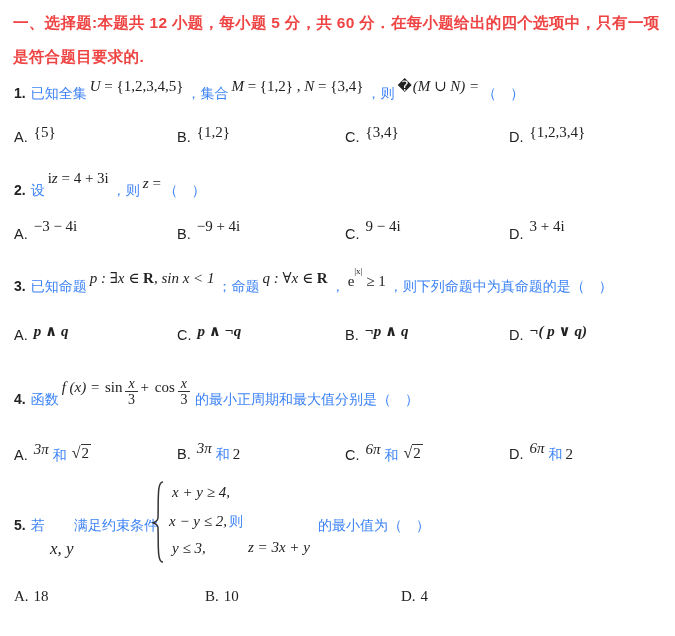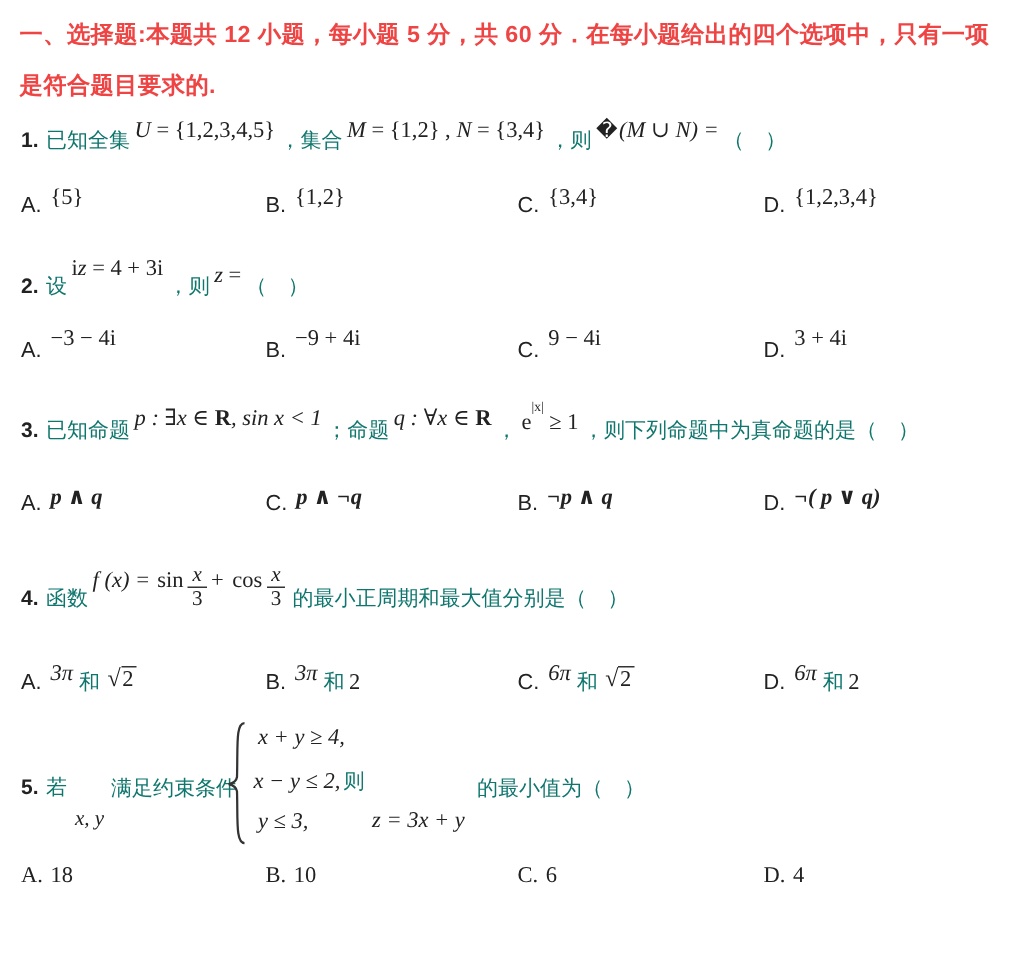--- a/index.html
+++ b/index.html
@@ -10,21 +10,21 @@
   }
   .abs{position:absolute;white-space:nowrap;}
   
   .hdr{
     left:13px;font-family:"Liberation Sans","DejaVu Sans",sans-serif;
     font-weight:700;font-size:15.5px;color:#ef4444;letter-spacing:.3px;
   }
   
   .qline{left:14px;font-size:14px;}
   .num{font-family:"Liberation Sans","DejaVu Sans",sans-serif;font-weight:700;font-size:14px;margin-right:5px;}
-  .cn{font-size:14px;color:#0f766e;}
+  .cn{font-size:14px;color:#3b82f6;}
   .m{font-family:"Liberation Serif","DejaVu Serif","DejaVu Sans",serif;font-size:15px;margin:0 3px;}
   .it{font-style:italic;}
   .up{font-style:normal;}
   .bset{font-weight:700;font-style:normal;}
   sup.ssup{font-size:9px;position:relative;top:-6px;}
   .r4{position:relative;top:-4px;font-weight:bold;}
   .r5{position:relative;top:-5px;}
   .r6{position:relative;top:-6px;}
   .r7{position:relative;top:-7px;margin-top:14px;}
   .r8{position:relative;top:-8px;}
@@ -100,30 +100,29 @@
 
 <div class="abs opts" style="top:446px;">
   <div><span class="optlabel">A.</span><span class="ov it r6">3π</span><span class="cn he">和</span><span class="sqrt"><span class="radsign">√</span><span class="radicand">2</span></span></div>
   <div><span class="optlabel">B.</span><span class="ov it r6">3π</span><span class="cn he">和</span><span class="ov">2</span></div>
   <div><span class="optlabel">C.</span><span class="ov it r6">6π</span><span class="cn he">和</span><span class="sqrt"><span class="radsign">√</span><span class="radicand">2</span></span></div>
   <div><span class="optlabel">D.</span><span class="ov it r6">6π</span><span class="cn he">和</span><span class="ov">2</span></div>
 </div>
 
 <div class="abs" id="q5">
   <div class="sub" style="left:14px;top:44px;"><span class="num">5.</span><span class="cn">若</span></div>
-  <div class="sub m it" style="left:47px;top:67px;font-size:14px;">x, y</div>
+  <div class="sub m it" style="left:47px;top:67px;font-size:17px;">x, y</div>
   <div class="sub cn" style="left:74px;top:45px;">满足约束条件</div>
   <svg class="sub" style="left:150px;top:8px;" width="15" height="84" viewBox="0 0 15 84">
     <path d="M13 2 C7 2 8.6 18 8 38 C7.6 40.8 5 42.2 2.5 42.8 C5 43.4 7.6 44.8 8 47.6 C8.6 66 7 82 13 82" fill="none" stroke="#333333" stroke-width="1.5"></path>
   </svg>
   <div class="sub m it" style="left:169px;top:12px;">x + y ≥ 4,</div>
   <div class="sub" style="left:169px;top:40px;"><span class="m it" style="margin:0;">x − y ≤ 2,</span><span class="cn" style="margin-left:2px;">则</span></div>
   <div class="sub m it" style="left:169px;top:68px;font-style:italic;">y ≤ 3,</div>
   <div class="sub m it" style="left:248px;top:67px;margin:0;">z = 3x + y</div>
   <div class="sub cn" style="left:318px;top:45px;">的最小值为（　）</div>
 </div>
 
-<div class="abs opts opts-serif" style="top:576px;">
+<div class="abs opts opts-serif" style="top:588px;gap:28px;">
   <div><span class="optlabel">A.</span><span class="ov">18</span></div>
   <div><span class="optlabel">B.</span><span class="ov">10</span></div>
-  <div><span class="optlabel">C.</span><span class="ov">6</span></div>
   <div><span class="optlabel">D.</span><span class="ov">4</span></div>
 </div>
 
 </body></html>

